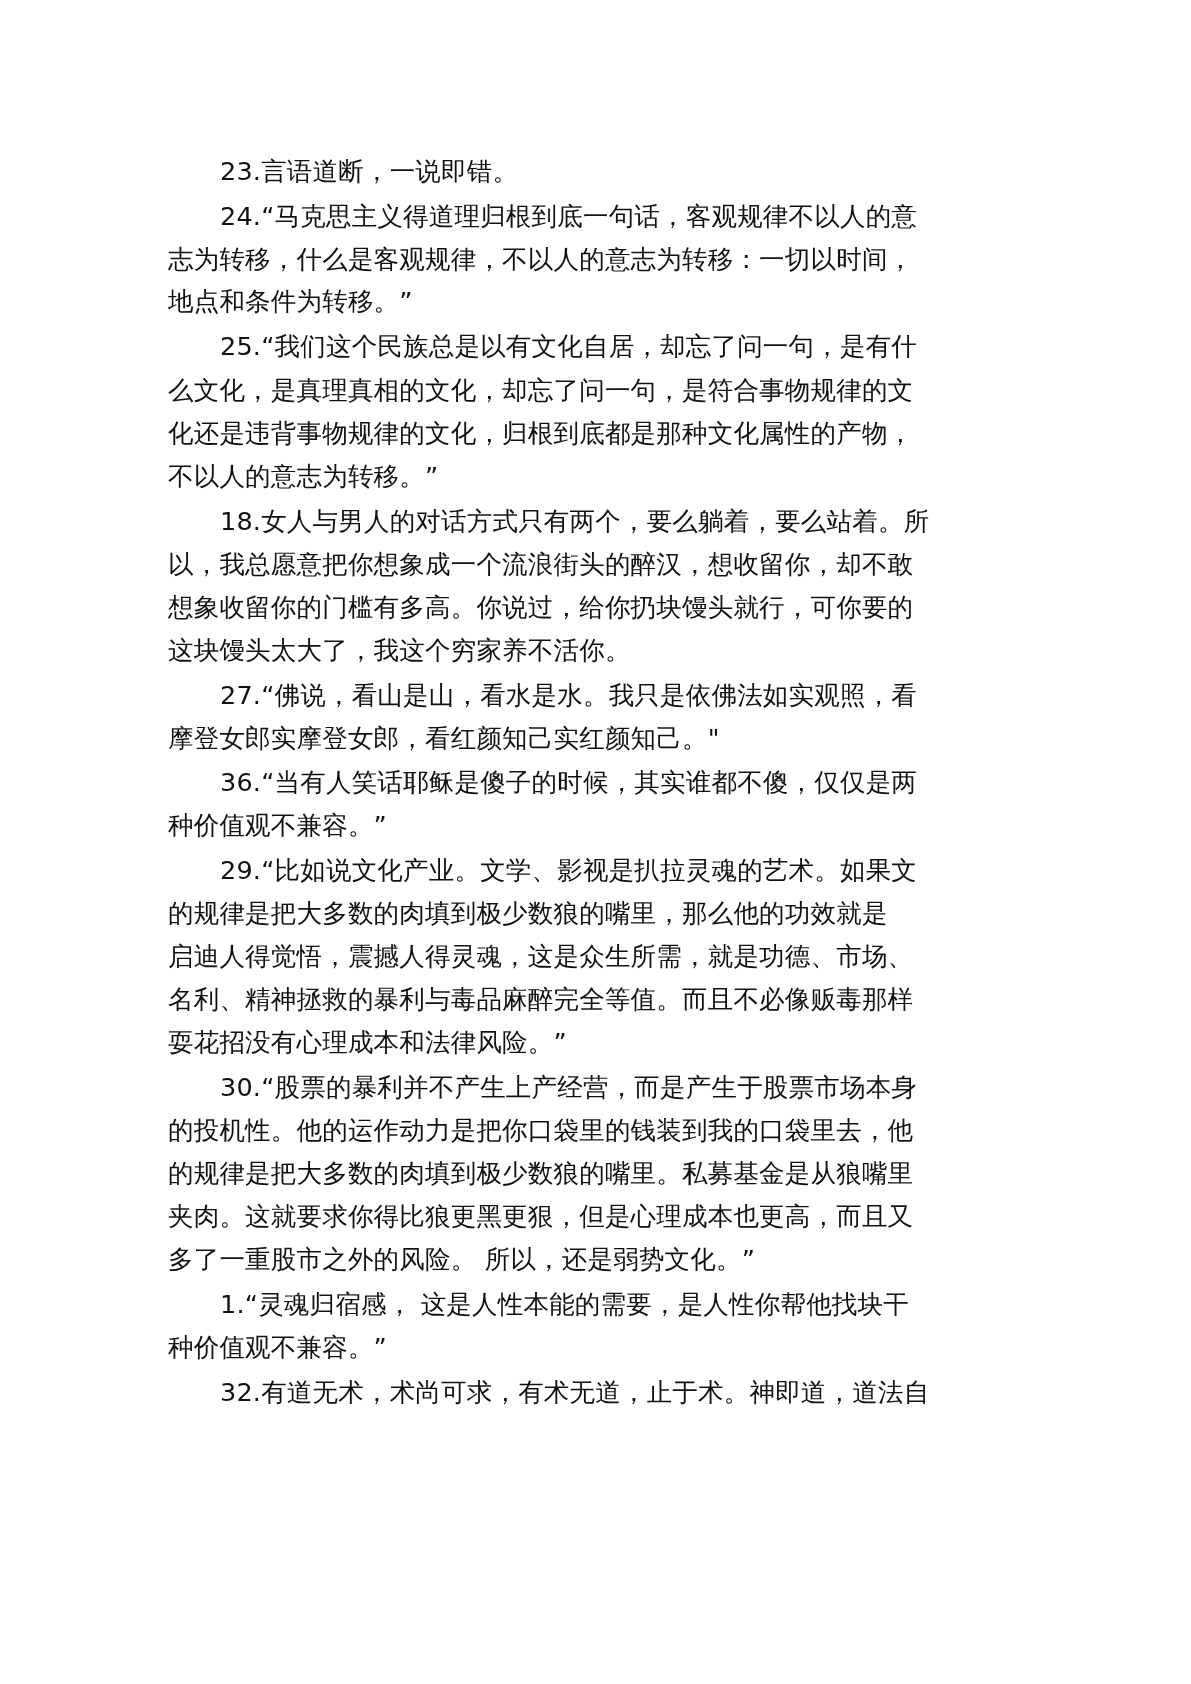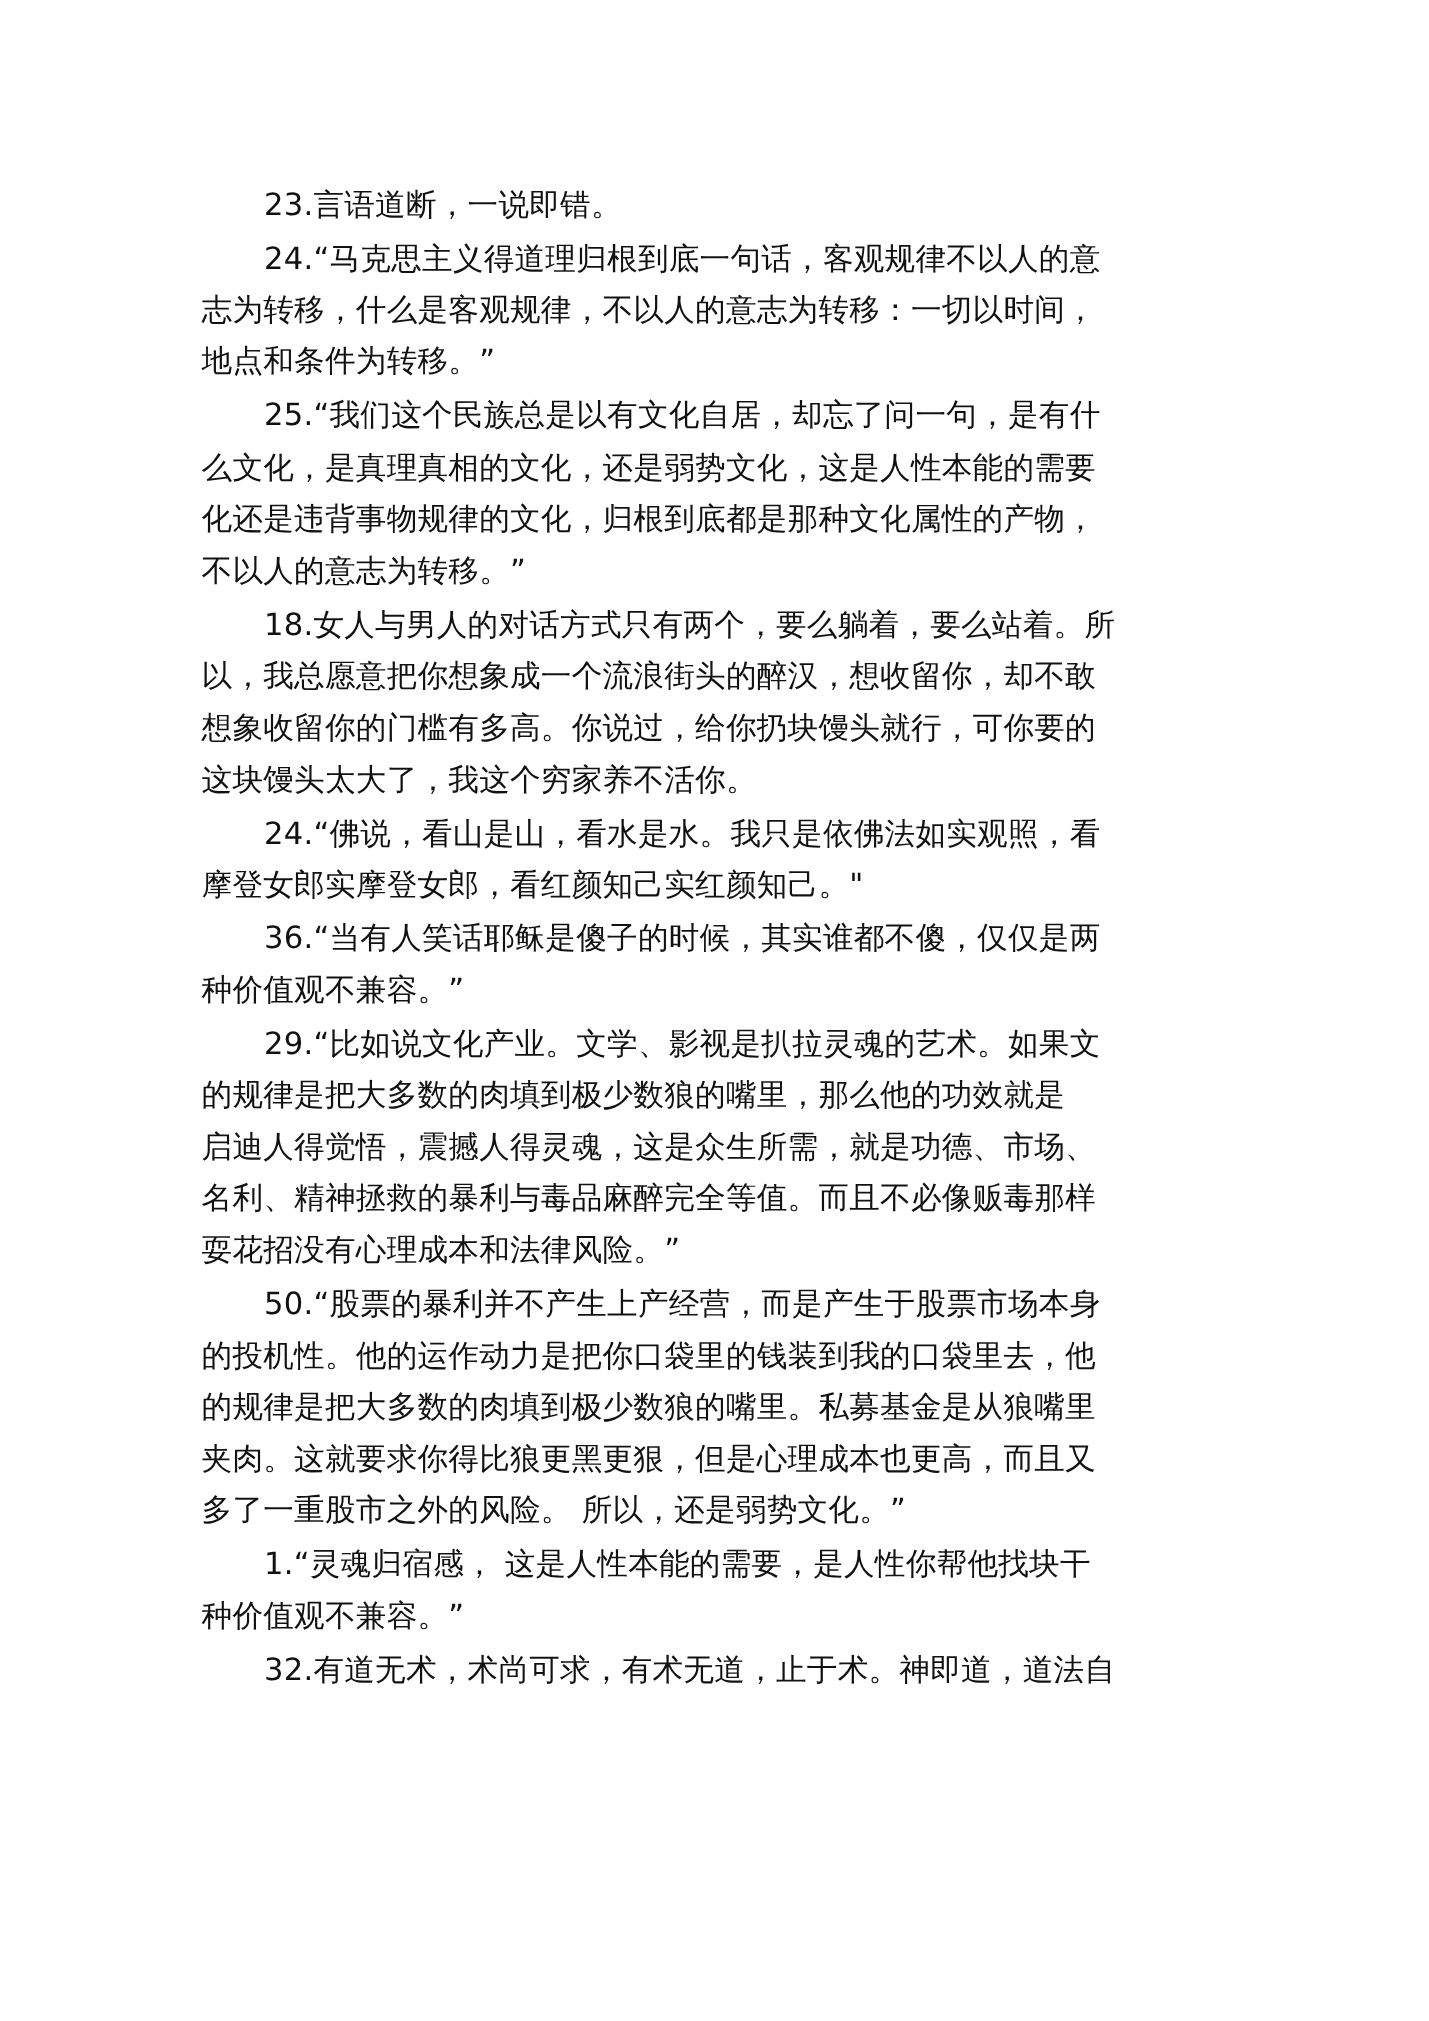--- a/index.html
+++ b/index.html
@@ -48,52 +48,52 @@
   </div>
 
   <div>
     <div class="line first" style="top:194px">24.“马克思主义得道理归根到底一句话，客观规律不以人的意</div>
     <div class="line" style="top:237px">志为转移，什么是客观规律，不以人的意志为转移：一切以时间，</div>
     <div class="line" style="top:279px">地点和条件为转移。”</div>
   </div>
 
   <div>
     <div class="line first" style="top:324px">25.“我们这个民族总是以有文化自居，却忘了问一句，是有什</div>
-    <div class="line" style="top:368px">么文化，是真理真相的文化，还是弱势文化，这是人性本能的需要</div>
+    <div class="line" style="top:368px">么文化，是真理真相的文化，却忘了问一句，是符合事物规律的文</div>
     <div class="line" style="top:411px">化还是违背事物规律的文化，归根到底都是那种文化属性的产物，</div>
     <div class="line" style="top:454px">不以人的意志为转移。”</div>
   </div>
 
   <div>
     <div class="line first" style="top:499px">18.女人与男人的对话方式只有两个，要么躺着，要么站着。所</div>
     <div class="line" style="top:542px">以，我总愿意把你想象成一个流浪街头的醉汉，想收留你，却不敢</div>
     <div class="line" style="top:585px">想象收留你的门槛有多高。你说过，给你扔块馒头就行，可你要的</div>
     <div class="line" style="top:628px">这块馒头太大了，我这个穷家养不活你。</div>
   </div>
 
   <div>
-    <div class="line first" style="top:673px">24.“佛说，看山是山，看水是水。我只是依佛法如实观照，看</div>
+    <div class="line first" style="top:673px">27.“佛说，看山是山，看水是水。我只是依佛法如实观照，看</div>
     <div class="line" style="top:716px">摩登女郎实摩登女郎，看红颜知己实红颜知己。"</div>
   </div>
 
   <div>
     <div class="line first" style="top:760px">36.“当有人笑话耶稣是傻子的时候，其实谁都不傻，仅仅是两</div>
     <div class="line" style="top:803px">种价值观不兼容。”</div>
   </div>
 
   <div>
     <div class="line first" style="top:848px">29.“比如说文化产业。文学、影视是扒拉灵魂的艺术。如果文</div>
     <div class="line" style="top:891px">的规律是把大多数的肉填到极少数狼的嘴里，那么他的功效就是</div>
     <div class="line" style="top:934px">启迪人得觉悟，震撼人得灵魂，这是众生所需，就是功德、市场、</div>
     <div class="line" style="top:977px">名利、精神拯救的暴利与毒品麻醉完全等值。而且不必像贩毒那样</div>
     <div class="line" style="top:1020px">耍花招没有心理成本和法律风险。”</div>
   </div>
 
   <div>
-    <div class="line first" style="top:1065px">50.“股票的暴利并不产生上产经营，而是产生于股票市场本身</div>
+    <div class="line first" style="top:1065px">30.“股票的暴利并不产生上产经营，而是产生于股票市场本身</div>
     <div class="line" style="top:1108px">的投机性。他的运作动力是把你口袋里的钱装到我的口袋里去，他</div>
     <div class="line" style="top:1151px">的规律是把大多数的肉填到极少数狼的嘴里。私募基金是从狼嘴里</div>
     <div class="line" style="top:1194px">夹肉。这就要求你得比狼更黑更狠，但是心理成本也更高，而且又</div>
     <div class="line" style="top:1237px">多了一重股市之外的风险。 所以，还是弱势文化。”</div>
   </div>
 
   <div>
     <div class="line first" style="top:1282px">1.“灵魂归宿感， 这是人性本能的需要，是人性你帮他找块干</div>
     <div class="line" style="top:1325px">种价值观不兼容。”</div>
   </div>

